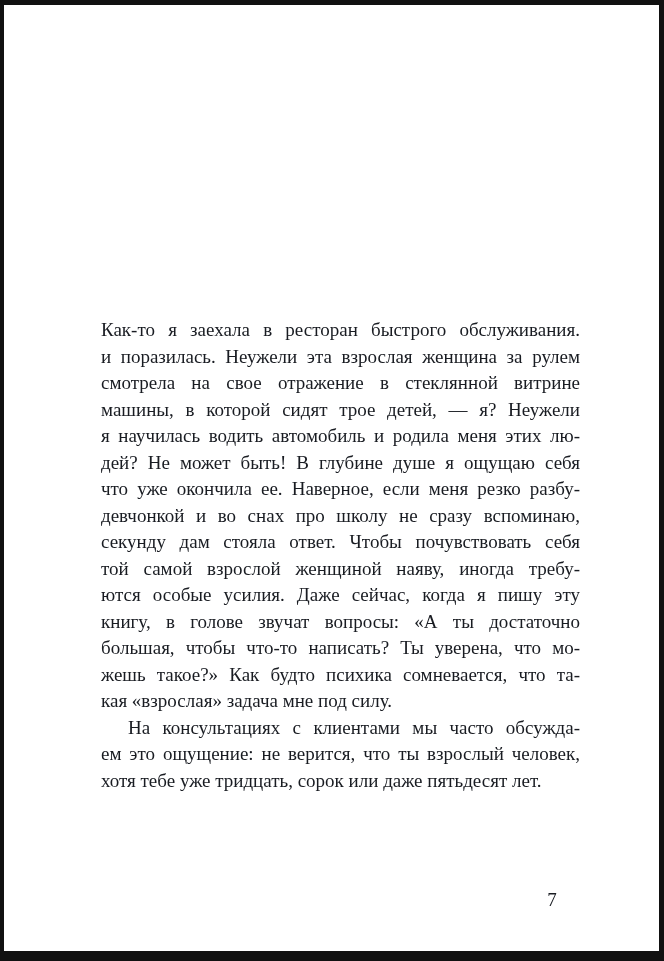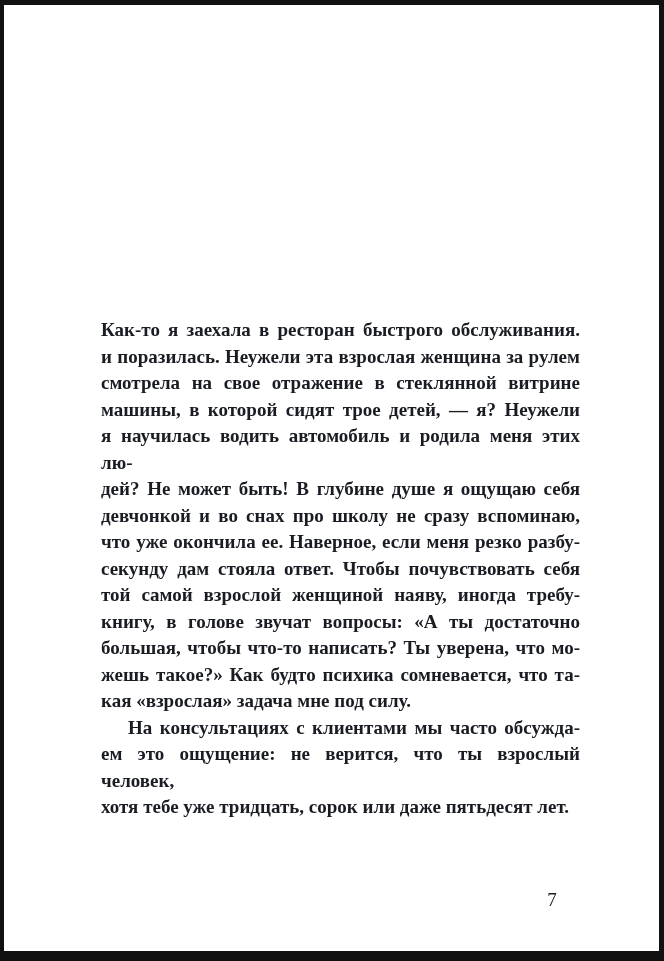--- a/index.html
+++ b/index.html
@@ -26,21 +26,20 @@
     position: absolute;
     left: 97px;
     top: 312px;
     width: 479px;
     color: #191c22;
     font-size: 19px;
   }
   .paragraph {
     margin: 0;
     padding: 0;
-    font-weight: bold;
   }
   .line {
     line-height: 26.5px;
     text-align: justify;
     text-align-last: justify;
     -moz-text-align-last: justify;
   }
   .line.para-end {
     text-align-last: left;
     -moz-text-align-last: left;
@@ -64,24 +63,25 @@
 
 <div class="paper" style="background: rgb(255, 255, 255);">
   <div class="body-text" style="color: rgb(25, 28, 34);">
       <div class="paragraph">
         <div class="line">Как-то я заехала в ресторан быстрого обслуживания.</div>
         <div class="line">и поразилась. Неужели эта взрослая женщина за рулем</div>
         <div class="line">смотрела на свое отражение в стеклянной витрине</div>
         <div class="line">машины, в которой сидят трое детей, — я? Неужели</div>
         <div class="line">я научилась водить автомобиль и родила меня этих лю-</div>
         <div class="line">дей? Не может быть! В глубине душе я ощущаю себя</div>
+        <div class="line">что уже окончила ее. Наверное, если меня резко разбу-</div>
         <div class="line">девчонкой и во снах про школу не сразу вспоминаю,</div>
-        <div class="line">что уже окончила ее. Наверное, если меня резко разбу-</div>
         <div class="line">секунду дам стояла ответ. Чтобы почувствовать себя</div>
         <div class="line">той самой взрослой женщиной наяву, иногда требу-</div>
+        <div class="line">ются особые усилия. Даже сейчас, когда я пишу эту</div>
         <div class="line">книгу, в голове звучат вопросы: «А ты достаточно</div>
         <div class="line">большая, чтобы что-то написать? Ты уверена, что мо-</div>
         <div class="line">жешь такое?» Как будто психика сомневается, что та-</div>
         <div class="line para-end">кая «взрослая» задача мне под силу.</div>
       </div>
       <div class="paragraph">
         <div class="line indented">На консультациях с клиентами мы часто обсужда-</div>
         <div class="line">ем это ощущение: не верится, что ты взрослый человек,</div>
         <div class="line para-end">хотя тебе уже тридцать, сорок или даже пятьдесят лет.</div>
       </div>

